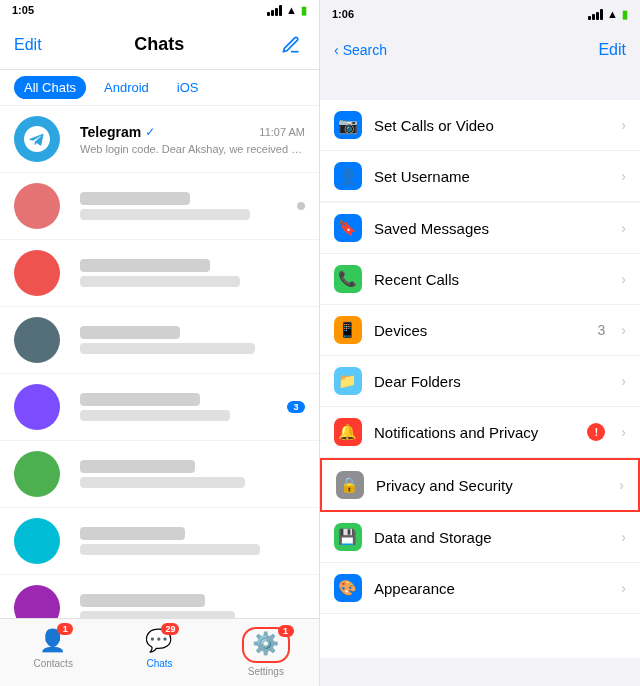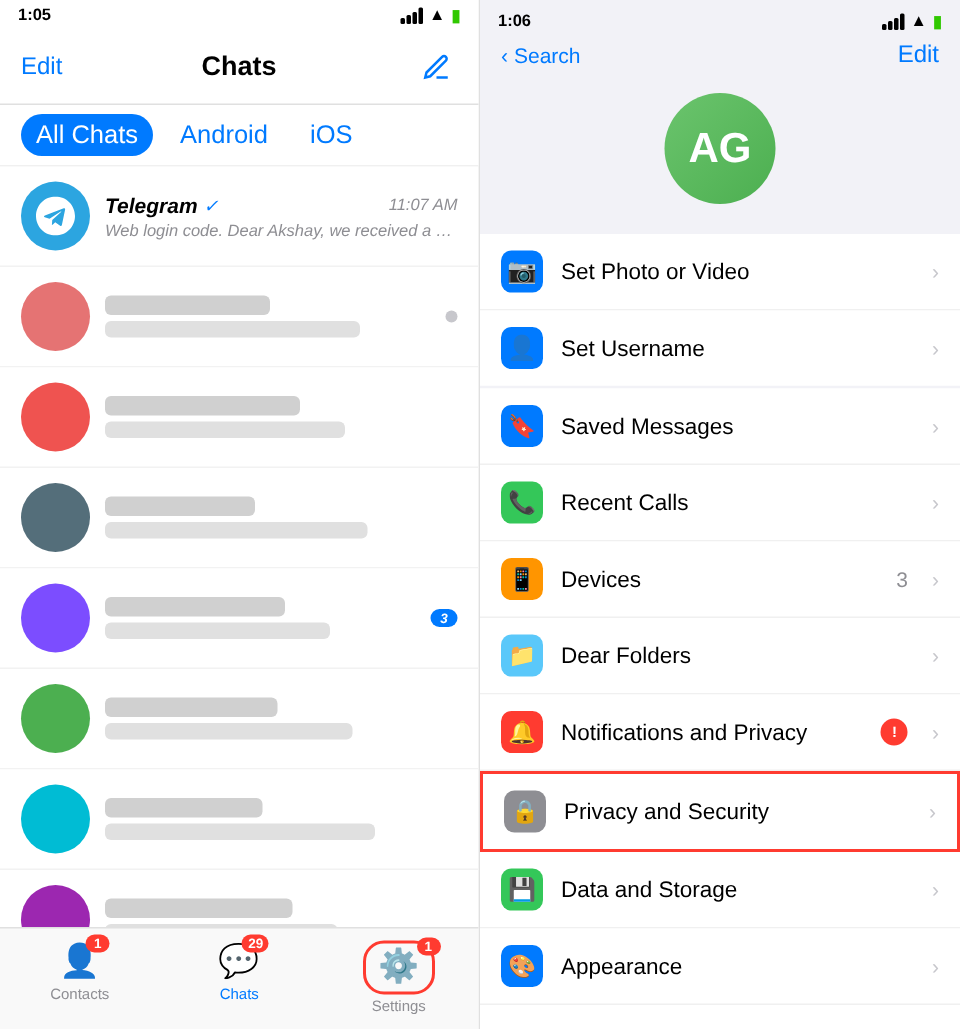--- a/index.html
+++ b/index.html
@@ -71,21 +71,21 @@
 
     .filter-tabs {
       display: flex;
       padding: 6px 14px;
       gap: 8px;
       background: #fff;
       border-bottom: 1px solid #f0f0f0;
     }
 
     .filter-tab {
-      font-size: 17px;
+      font-size: 13px;
       padding: 4px 10px;
       border-radius: 14px;
       cursor: pointer;
       font-weight: 500;
     }
 
     .filter-tab.active {
       background: #007aff;
       color: #fff;
     }
@@ -98,22 +98,21 @@
       flex: 1;
       overflow: hidden;
     }
 
     .chat-item {
       display: flex;
       align-items: center;
       padding: 10px 14px;
       border-bottom: 1px solid #f2f2f2;
       background: #fff;
-      gap: 10px;
-      font-style: italic;
+      gap: 20px;
     }
 
     .chat-avatar {
       width: 46px;
       height: 46px;
       border-radius: 50%;
       flex-shrink: 0;
       display: flex;
       align-items: center;
       justify-content: center;
@@ -618,29 +617,26 @@
 
   <div class="nav-bar-right">
     <div class="nav-back-btn">
       <span>‹</span>
       <span>Search</span>
     </div>
     <button class="nav-edit-right">Edit</button>
   </div>
 
   <div class="profile-section">
-    <div class="profile-avatar">
-      <span>AG</span>
-    </div>
   </div>
 
   <div class="settings-group settings-group-top">
     <div class="settings-row">
       <div class="settings-icon icon-blue" style="font-size:16px;">📷</div>
-      <span class="settings-row-label">Set Photo or Video</span>
+      <span class="settings-row-label">Set Calls or Video</span>
       <span class="chevron">›</span>
     </div>
     <div class="settings-row">
       <div class="settings-icon icon-blue" style="font-size:16px;">👤</div>
       <span class="settings-row-label">Set Username</span>
       <span class="chevron">›</span>
     </div>
   </div>
 
   <div class="settings-group">

